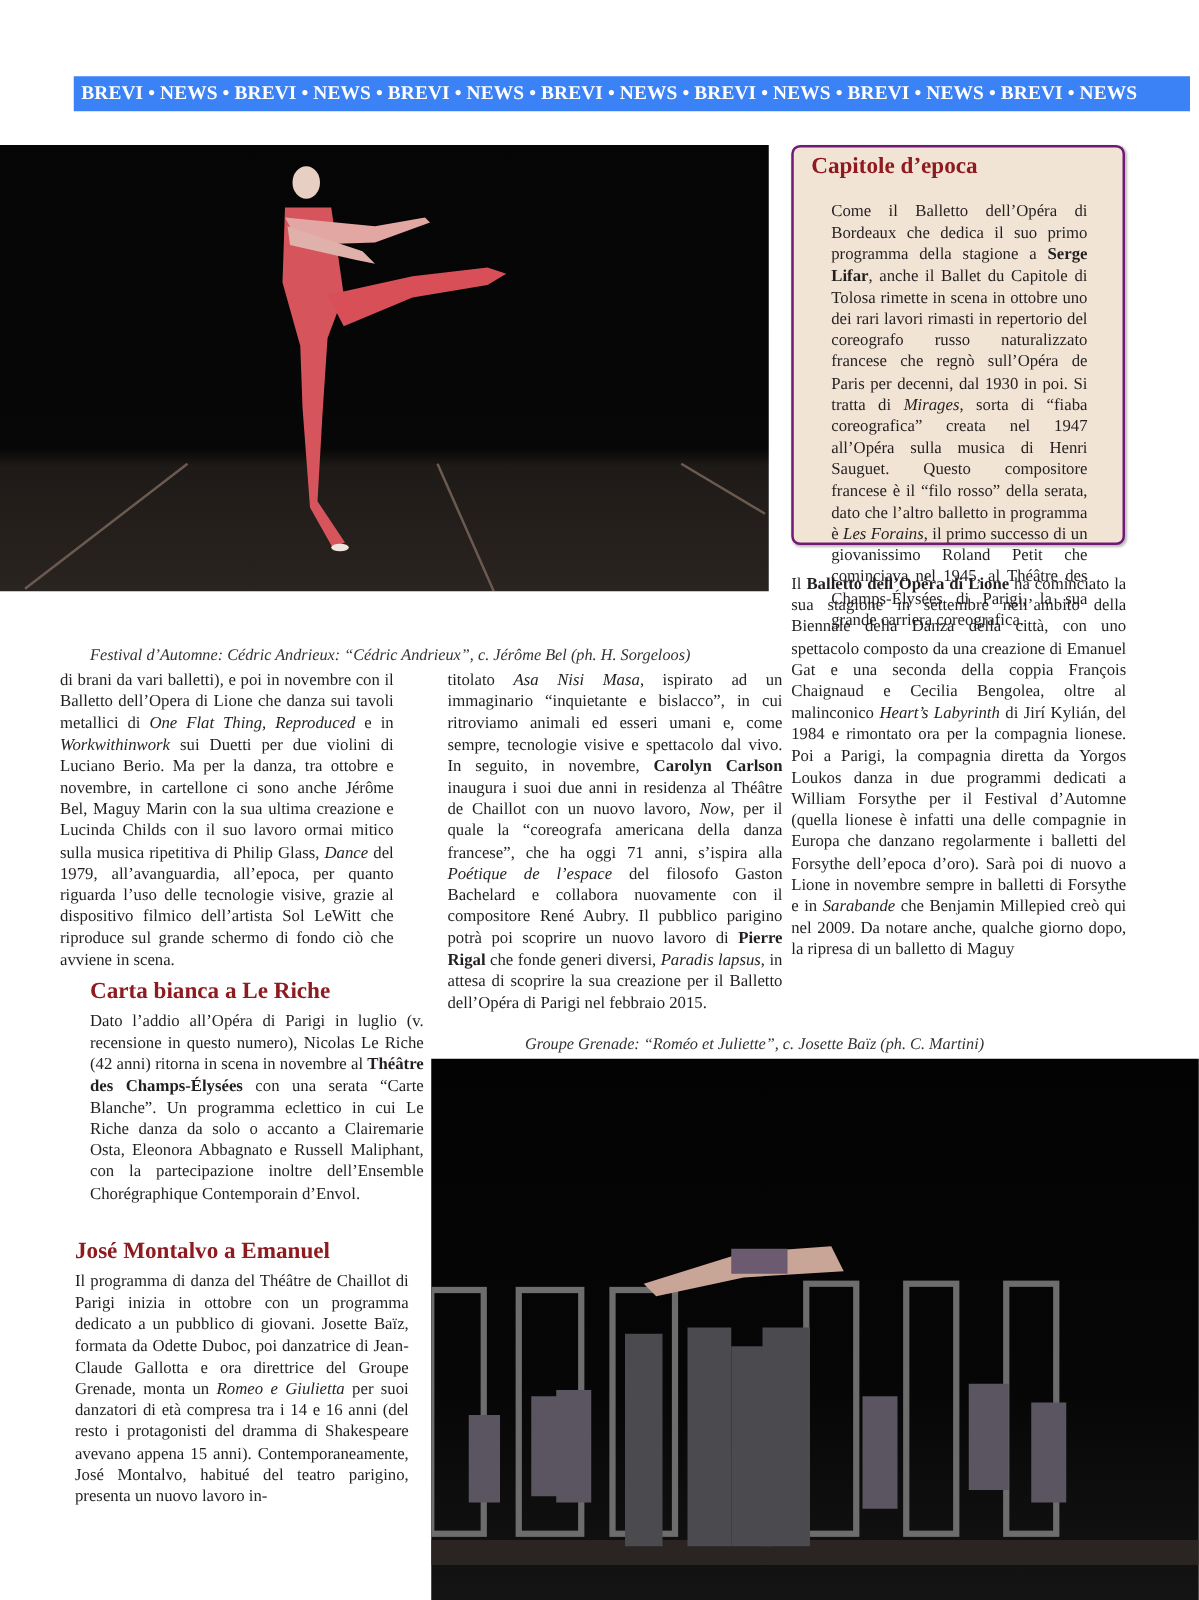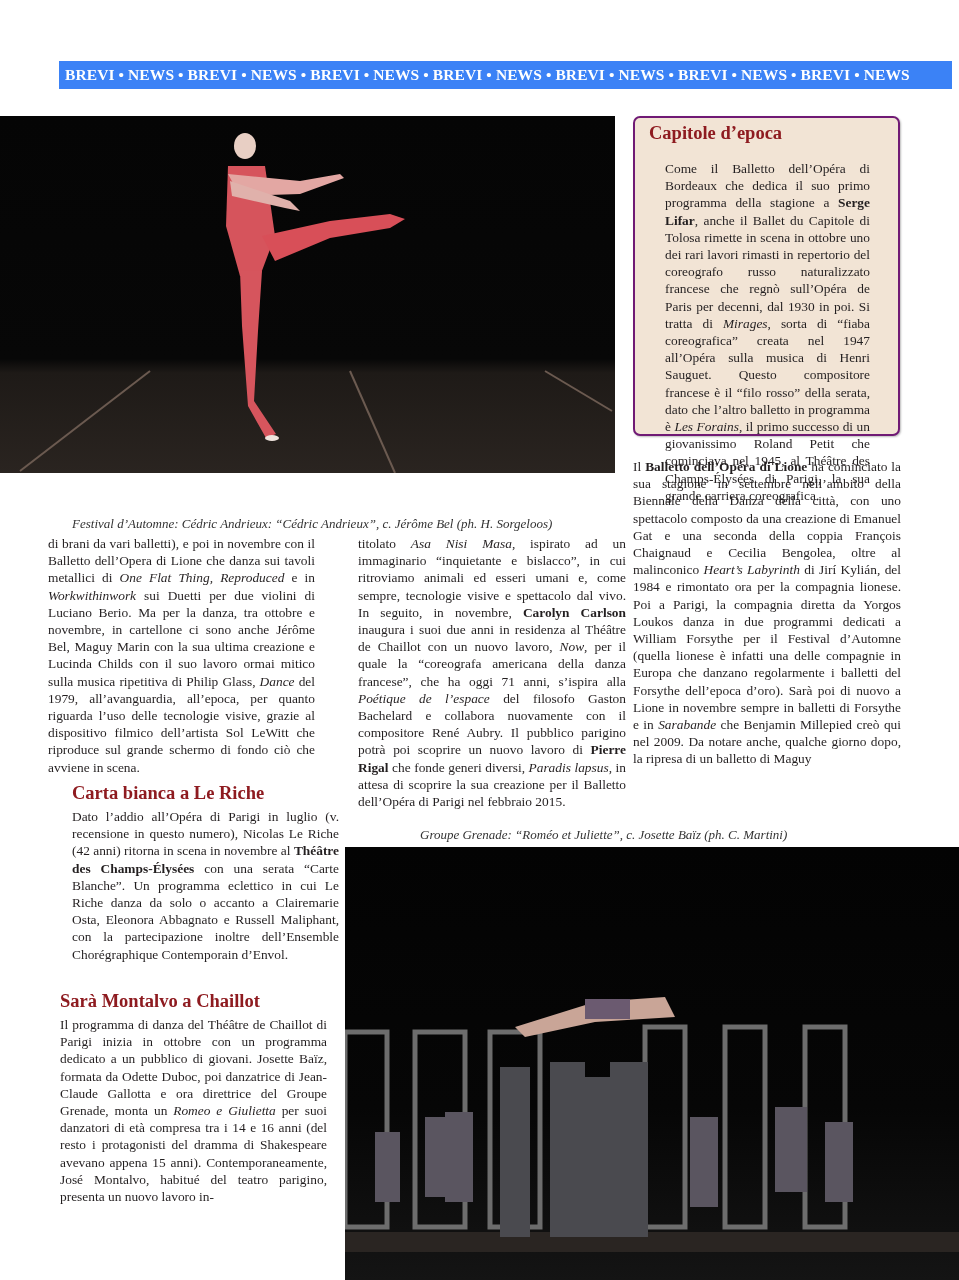--- a/index.html
+++ b/index.html
@@ -63,21 +63,21 @@
 <div class="col" style="left:358px; top:535px; width:268px;">
   <p><span>titolato </span><i>Asa Nisi Masa</i><span>, ispirato ad un immaginario “inquietante e bislacco”, in cui ritroviamo animali ed esseri umani e, come sempre, tecnologie visive e spettacolo dal vivo. In seguito, in novembre, </span><b>Carolyn Carlson</b><span> inaugura i suoi due anni in residenza al Théâtre de Chaillot con un nuovo lavoro, </span><i>Now</i><span>, per il quale la “coreografa americana della danza francese”, che ha oggi 71 anni, s’ispira alla </span><i>Poétique de l’espace</i><span> del filosofo Gaston Bachelard e collabora nuovamente con il compositore René Aubry. Il pubblico parigino potrà poi scoprire un nuovo lavoro di </span><b>Pierre Rigal</b><span> che fonde generi diversi, </span><i>Paradis lapsus</i><span>, in attesa di scoprire la sua creazione per il Balletto dell’Opéra di Parigi nel febbraio 2015.</span></p>
 </div>
 
 <div class="col" style="left:43px; top:782px; width:267px;margin-left:29px;">
   <div class="head">Carta bianca a Le Riche</div>
   <p><span>Dato l’addio all’Opéra di Parigi in luglio (v. recensione in questo numero), Nicolas Le Riche (42 anni) ritorna in scena in novembre al </span><b>Théâtre des Champs-Élysées</b><span> con una serata “Carte Blanche”. Un programma eclettico in cui Le Riche danza da solo o accanto a Clairemarie Osta, Eleonora Abbagnato e Russell Maliphant, con la partecipazione inoltre dell’Ensemble Chorégraphique Contemporain d’Envol.</span></p>
 </div>
 
 <div class="col" style="left:60px; top:990px; width:267px;">
-  <div class="head">Sarà Montalvo a Chaillot</div>
+  <div class="head">José Montalvo a Emanuel</div>
   <p><span>Il programma di danza del Théâtre de Chaillot di Parigi inizia in ottobre con un programma dedicato a un pubblico di giovani. Josette Baïz, formata da Odette Duboc, poi danzatrice di Jean-Claude Gallotta e ora direttrice del Groupe Grenade, monta un </span><i>Romeo e Giulietta</i><span> per suoi danzatori di età compresa tra i 14 e 16 anni (del resto i protagonisti del dramma di Shakespeare avevano appena 15 anni). Contemporaneamente, José Montalvo, habitué del teatro parigino, presenta un nuovo lavoro in-</span></p>
 </div>
 
 <div class="caption" style="left:420px; top:827px;">Groupe Grenade: “Roméo et Juliette”, c. Josette Baïz (ph. C.  Martini)</div>
 
 <div class="photo photo2">
   <svg width="614" height="433" viewBox="0 0 614 433">
     <g fill="none" stroke="#6d6d6d" stroke-width="5">
       <rect x="0" y="185" width="42" height="195"></rect>
       <rect x="70" y="185" width="50" height="195"></rect>

